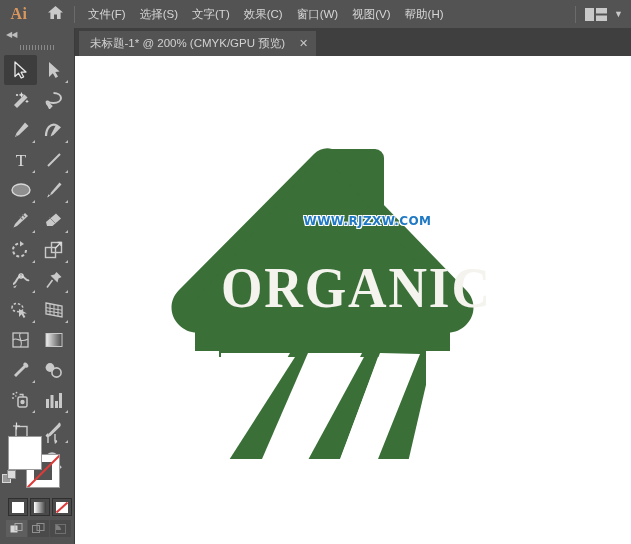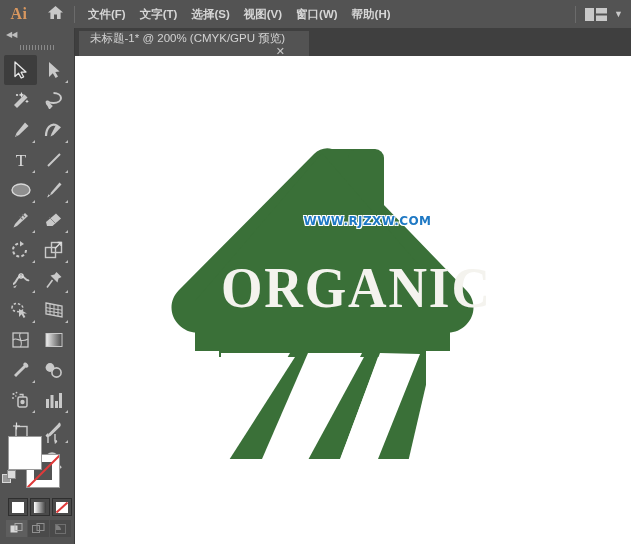--- a/index.html
+++ b/index.html
@@ -26,39 +26,39 @@
   .home-btn {
     width: 34px; height: 28px;
     display: flex; align-items: center; justify-content: center;
   }
   .menu-div {
     width: 1px; height: 17px; background: #6b6b6b; margin: 0 6px 0 2px;
   }
   .menu-items { display: flex; align-items: center; height: 28px; }
   .menu-item {
     color: #d6d6d6; font-size: 11.5px; padding: 0 7px;
-    line-height: 28px; white-space: nowrap; cursor: default; font-weight: bold;
+    line-height: 28px; white-space: nowrap; cursor: default;
   }
   .ws-area {
     position: absolute; right: 4px; top: 0; height: 28px;
     display: flex; align-items: center;
   }
   .ws-div { width: 1px; height: 17px; background: #6b6b6b; margin-right: 9px; }
   .ws-icon { display: flex; gap: 2px; align-items: center; }
   .ws-chev { color: #c9c9c9; font-size: 9px; margin-left: 7px; margin-right: 4px; }
 
   
   .tabbar {
     position: absolute; left: 75px; top: 28px; width: 556px; height: 28px;
     background: #3f3f3f;
   }
   .doc-tab {
     position: absolute; left: 4px; top: 3px; height: 25px;
     background: #535353;
-    display: flex; align-items: flex-end; padding: 0 24px 0 11px; flex-direction: column;
+    display: flex; align-items: center; padding: 0 8px 0 11px;
   }
   .doc-tab-label {
     color: #d2d2d2; font-size: 11.5px; white-space: nowrap;
   }
   .doc-tab-close {
     color: #c8c8c8; font-size: 11px; font-weight: bold;
     margin-left: 14px; cursor: pointer; line-height: 1;
   }
 
   
@@ -183,24 +183,25 @@
     <div class="home-btn">
       <span>
         <svg width="17" height="15" viewBox="0 0 17 15">
           <path d="M8.5 1 L16 7.6 L13.6 7.6 L13.6 14 L10 14 L10 9.6 L7 9.6 L7 14 L3.4 14 L3.4 7.6 L1 7.6 Z" fill="#c9c9c9"></path>
         </svg>
       </span>
     </div>
     <div class="menu-div"></div>
     <div class="menu-items">
       <div class="menu-item">文件(F)</div>
+      <div class="menu-item">选择(S)</div>
       <div class="menu-item">文字(T)</div>
-      <div class="menu-item">选择(S)</div>
+      <div class="menu-item">效果(C)</div>
+      <div class="menu-item">窗口(W)</div>
       <div class="menu-item">视图(V)</div>
-      <div class="menu-item">窗口(W)</div>
       <div class="menu-item">帮助(H)</div>
     </div>
     <div class="ws-area">
       <div class="ws-div"></div>
       <span class="ws-icon">
         <svg width="22" height="13" viewBox="0 0 22 13">
           <rect x="0" y="0" width="9" height="13" fill="#c9c9c9"></rect>
           <rect x="11" y="0" width="11" height="5.5" fill="#c9c9c9"></rect>
           <rect x="11" y="7.5" width="11" height="5.5" fill="#c9c9c9"></rect>
         </svg>

